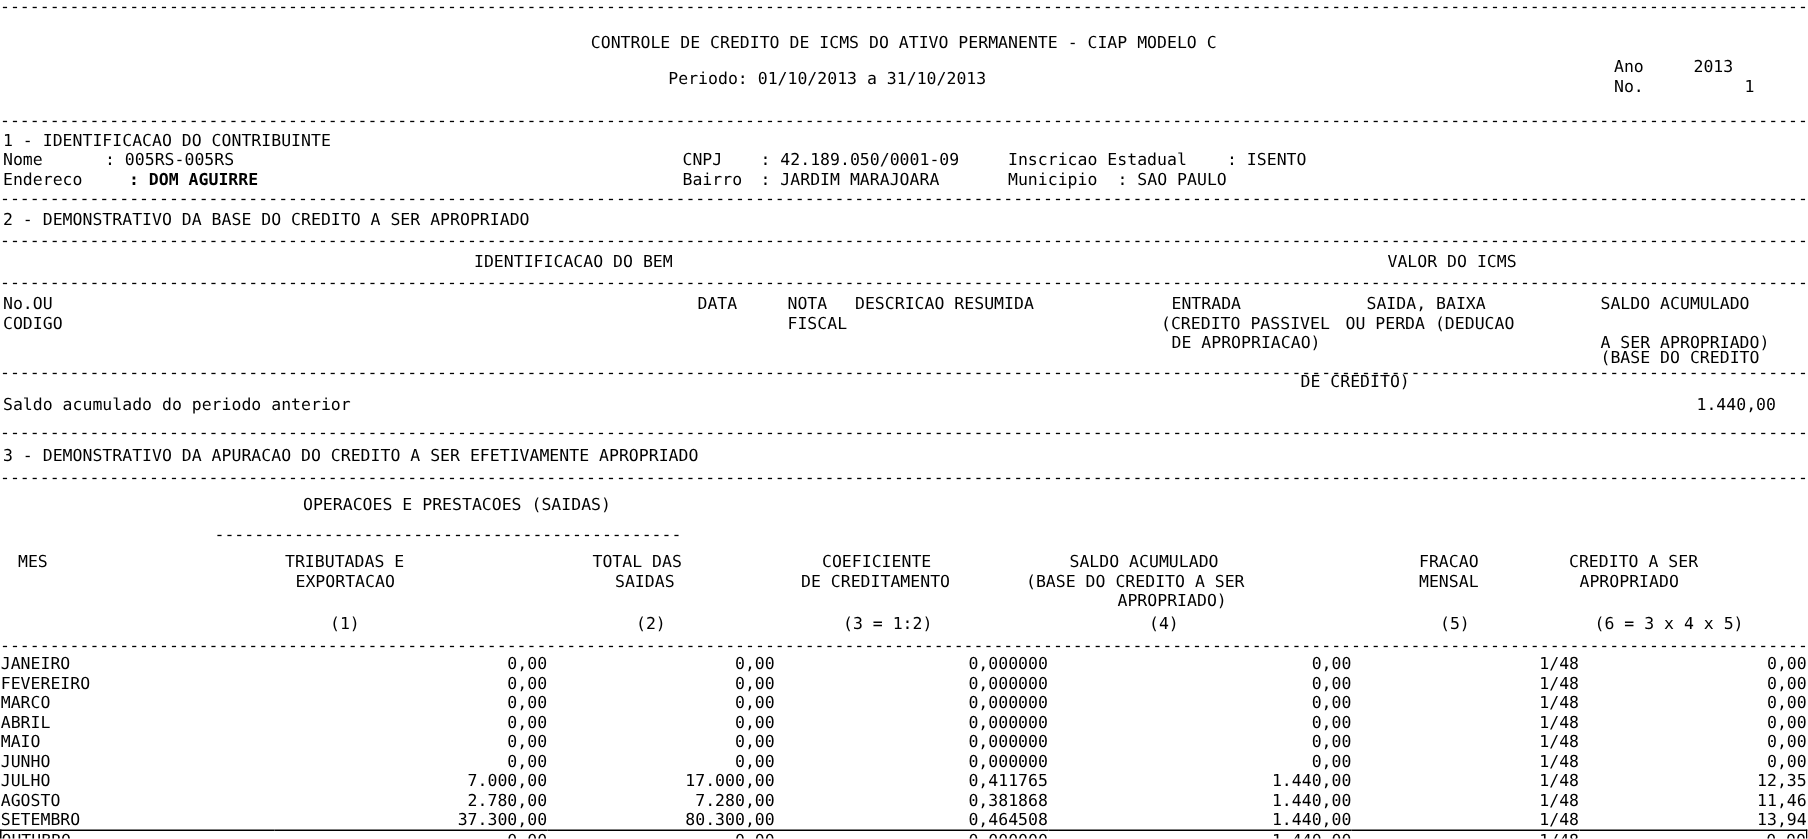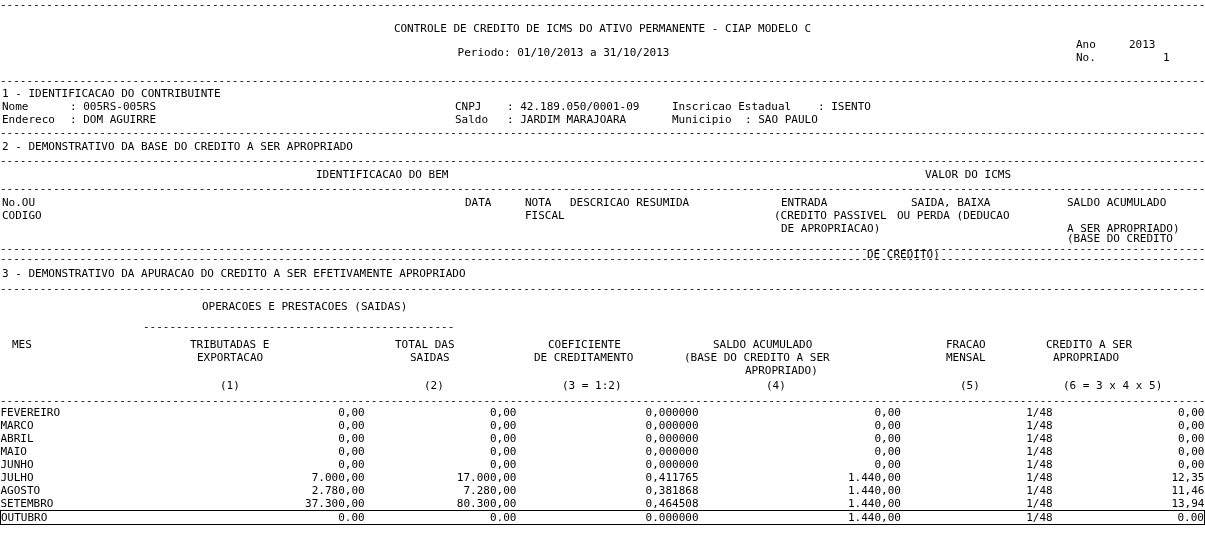--- a/index.html
+++ b/index.html
@@ -79,39 +79,39 @@
 <body>
 
 <div class="page">
 
   <div class="dashline">------------------------------------------------------------------------------------------------------------------------------------------------------------------------------------------------------------</div>
 
   <div class="spacer8"></div>
 
   <div class="block" style="height:50px;">
     <div class="abs center-title" style="left:0; top:4px; width:1205px;">CONTROLE DE CREDITO DE ICMS DO ATIVO PERMANENTE - CIAP MODELO C</div>
-    <div class="abs center-title" style="left:16px; top:28px; width:1095px;">Periodo: 01/10/2013 a 31/10/2013</div>
+    <div class="abs center-title" style="left:4px; top:28px; width:1095px;">Periodo: 01/10/2013 a 31/10/2013</div>
     <div class="abs" style="left:1076px; top:20px;">Ano</div>
     <div class="abs" style="left:1129px; top:20px;">2013</div>
     <div class="abs" style="left:1076px; top:33px;">No.</div>
     <div class="abs" style="left:1163px; top:33px;">1</div>
   </div>
 
   <div class="spacer8"></div>
   <div class="dashline">------------------------------------------------------------------------------------------------------------------------------------------------------------------------------------------------------------</div>
 
   <div class="block" style="height:42px;">
     <div class="abs" style="left:2px; top:1px;">1 - IDENTIFICACAO DO CONTRIBUINTE</div>
     <div class="abs" style="left:2px; top:14px;">Nome</div>
     <div class="abs" style="left:70px; top:14px;">: 005RS-005RS</div>
     <div class="abs" style="left:2px; top:27px;">Endereco</div>
-    <div class="abs" style="left:70px; top:27px;">: DOM AGUIRRE</div>
+    <div class="abs" style="left:86px; top:27px;font-weight:bold;">: DOM AGUIRRE</div>
     <div class="abs" style="left:455px; top:14px;">CNPJ</div>
     <div class="abs" style="left:507px; top:14px;">: 42.189.050/0001-09</div>
-    <div class="abs" style="left:455px; top:27px;">Saldo</div>
+    <div class="abs" style="left:455px; top:27px;">Bairro</div>
     <div class="abs" style="left:507px; top:27px;">: JARDIM MARAJOARA</div>
     <div class="abs" style="left:672px; top:14px;">Inscricao Estadual</div>
     <div class="abs" style="left:818px; top:14px;">: ISENTO</div>
     <div class="abs" style="left:672px; top:27px;">Municipio</div>
     <div class="abs" style="left:745px; top:27px;">: SAO PAULO</div>
   </div>
 
   <div class="dashline">------------------------------------------------------------------------------------------------------------------------------------------------------------------------------------------------------------</div>
 
   <div class="block" style="height:18px;">
@@ -140,20 +140,24 @@
     <div class="abs" style="left:911px; top:2px;">SAIDA, BAIXA</div>
     <div class="abs" style="left:897px; top:15px;">OU PERDA (DEDUCAO</div>
     <div class="abs" style="left:867px; top:28px;margin-top:26px;">DE CREDITO)</div>
     <div class="abs" style="left:1067px; top:2px;">SALDO ACUMULADO</div>
     <div class="abs" style="left:1067px; top:15px;margin-top:23px;">(BASE DO CREDITO</div>
     <div class="abs" style="left:1067px; top:28px;">A SER APROPRIADO)</div>
   </div>
 
   <div class="dashline">------------------------------------------------------------------------------------------------------------------------------------------------------------------------------------------------------------</div>
 
+  <div class="block" style="height:30px;">
+    <div class="abs" style="left:2px; top:9px;">Saldo acumulado do periodo anterior</div>
+    <div class="abs" style="left:1131px; top:9px;">1.440,00</div>
+  </div>
 
   <div class="dashline">------------------------------------------------------------------------------------------------------------------------------------------------------------------------------------------------------------</div>
 
   <div class="block" style="height:20px;padding-left:19px;">
     <div class="abs" style="left:2px; top:3px;">3 - DEMONSTRATIVO DA APURACAO DO CREDITO A SER EFETIVAMENTE APROPRIADO</div>
   </div>
 
   <div class="dashline">------------------------------------------------------------------------------------------------------------------------------------------------------------------------------------------------------------</div>
 
   <div class="block" style="height:28px;">
@@ -186,20 +190,29 @@
     <div class="abs" style="left:766px; top:45px;">(4)</div>
     <div class="abs" style="left:960px; top:45px;">(5)</div>
     <div class="abs" style="left:1063px; top:45px;">(6 = 3 x 4 x 5)</div>
   </div>
 
   <div class="dashline">------------------------------------------------------------------------------------------------------------------------------------------------------------------------------------------------------------</div>
 
   <table class="tbl">
     <tbody id="apuracao-body">
         <tr>
+          <td class="c-mes">JANEIRO</td>
+          <td class="c-trib pad-r">0,00</td>
+          <td class="c-total pad-r">0,00</td>
+          <td class="c-coef pad-r">0,000000</td>
+          <td class="c-saldo pad-r">0,00</td>
+          <td class="c-fracao pad-r">1/48</td>
+          <td class="c-cred pad-r">0,00</td>
+        </tr>
+        <tr>
           <td class="c-mes">FEVEREIRO</td>
           <td class="c-trib pad-r">0,00</td>
           <td class="c-total pad-r">0,00</td>
           <td class="c-coef pad-r">0,000000</td>
           <td class="c-saldo pad-r">0,00</td>
           <td class="c-fracao pad-r">1/48</td>
           <td class="c-cred pad-r">0,00</td>
         </tr>
         <tr>
           <td class="c-mes">MARCO</td>

